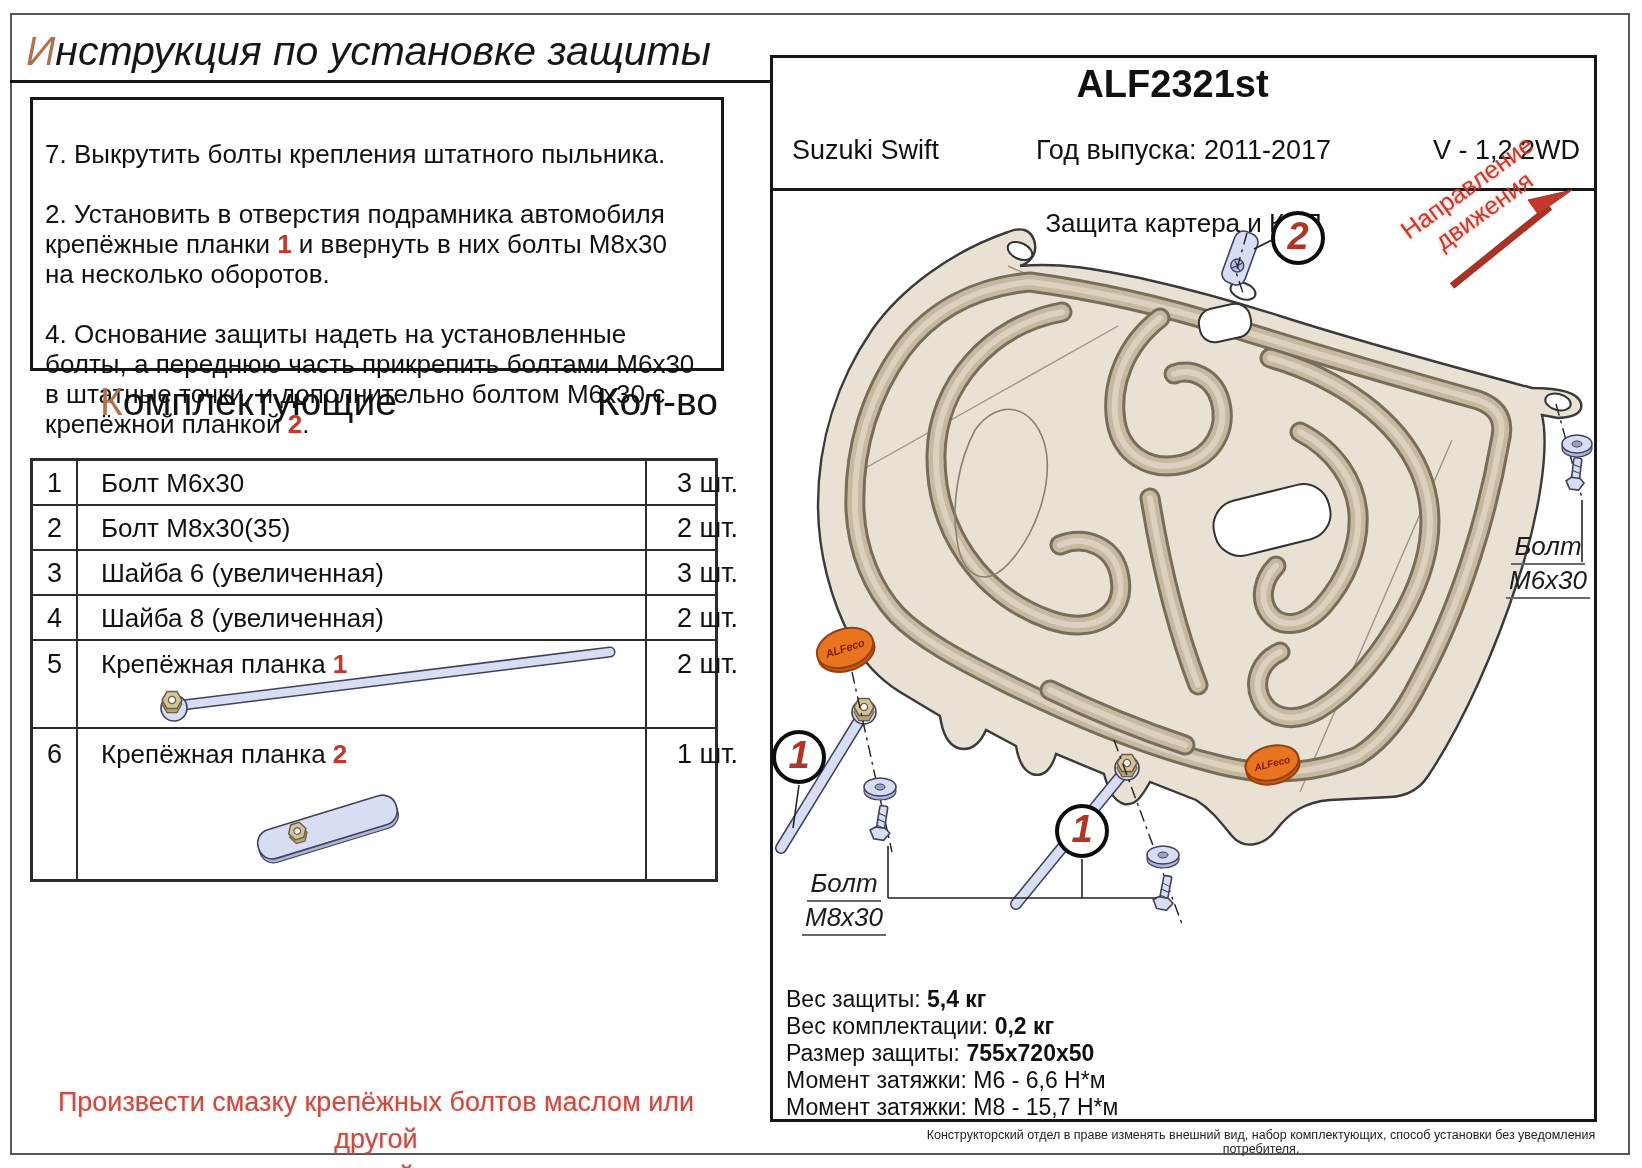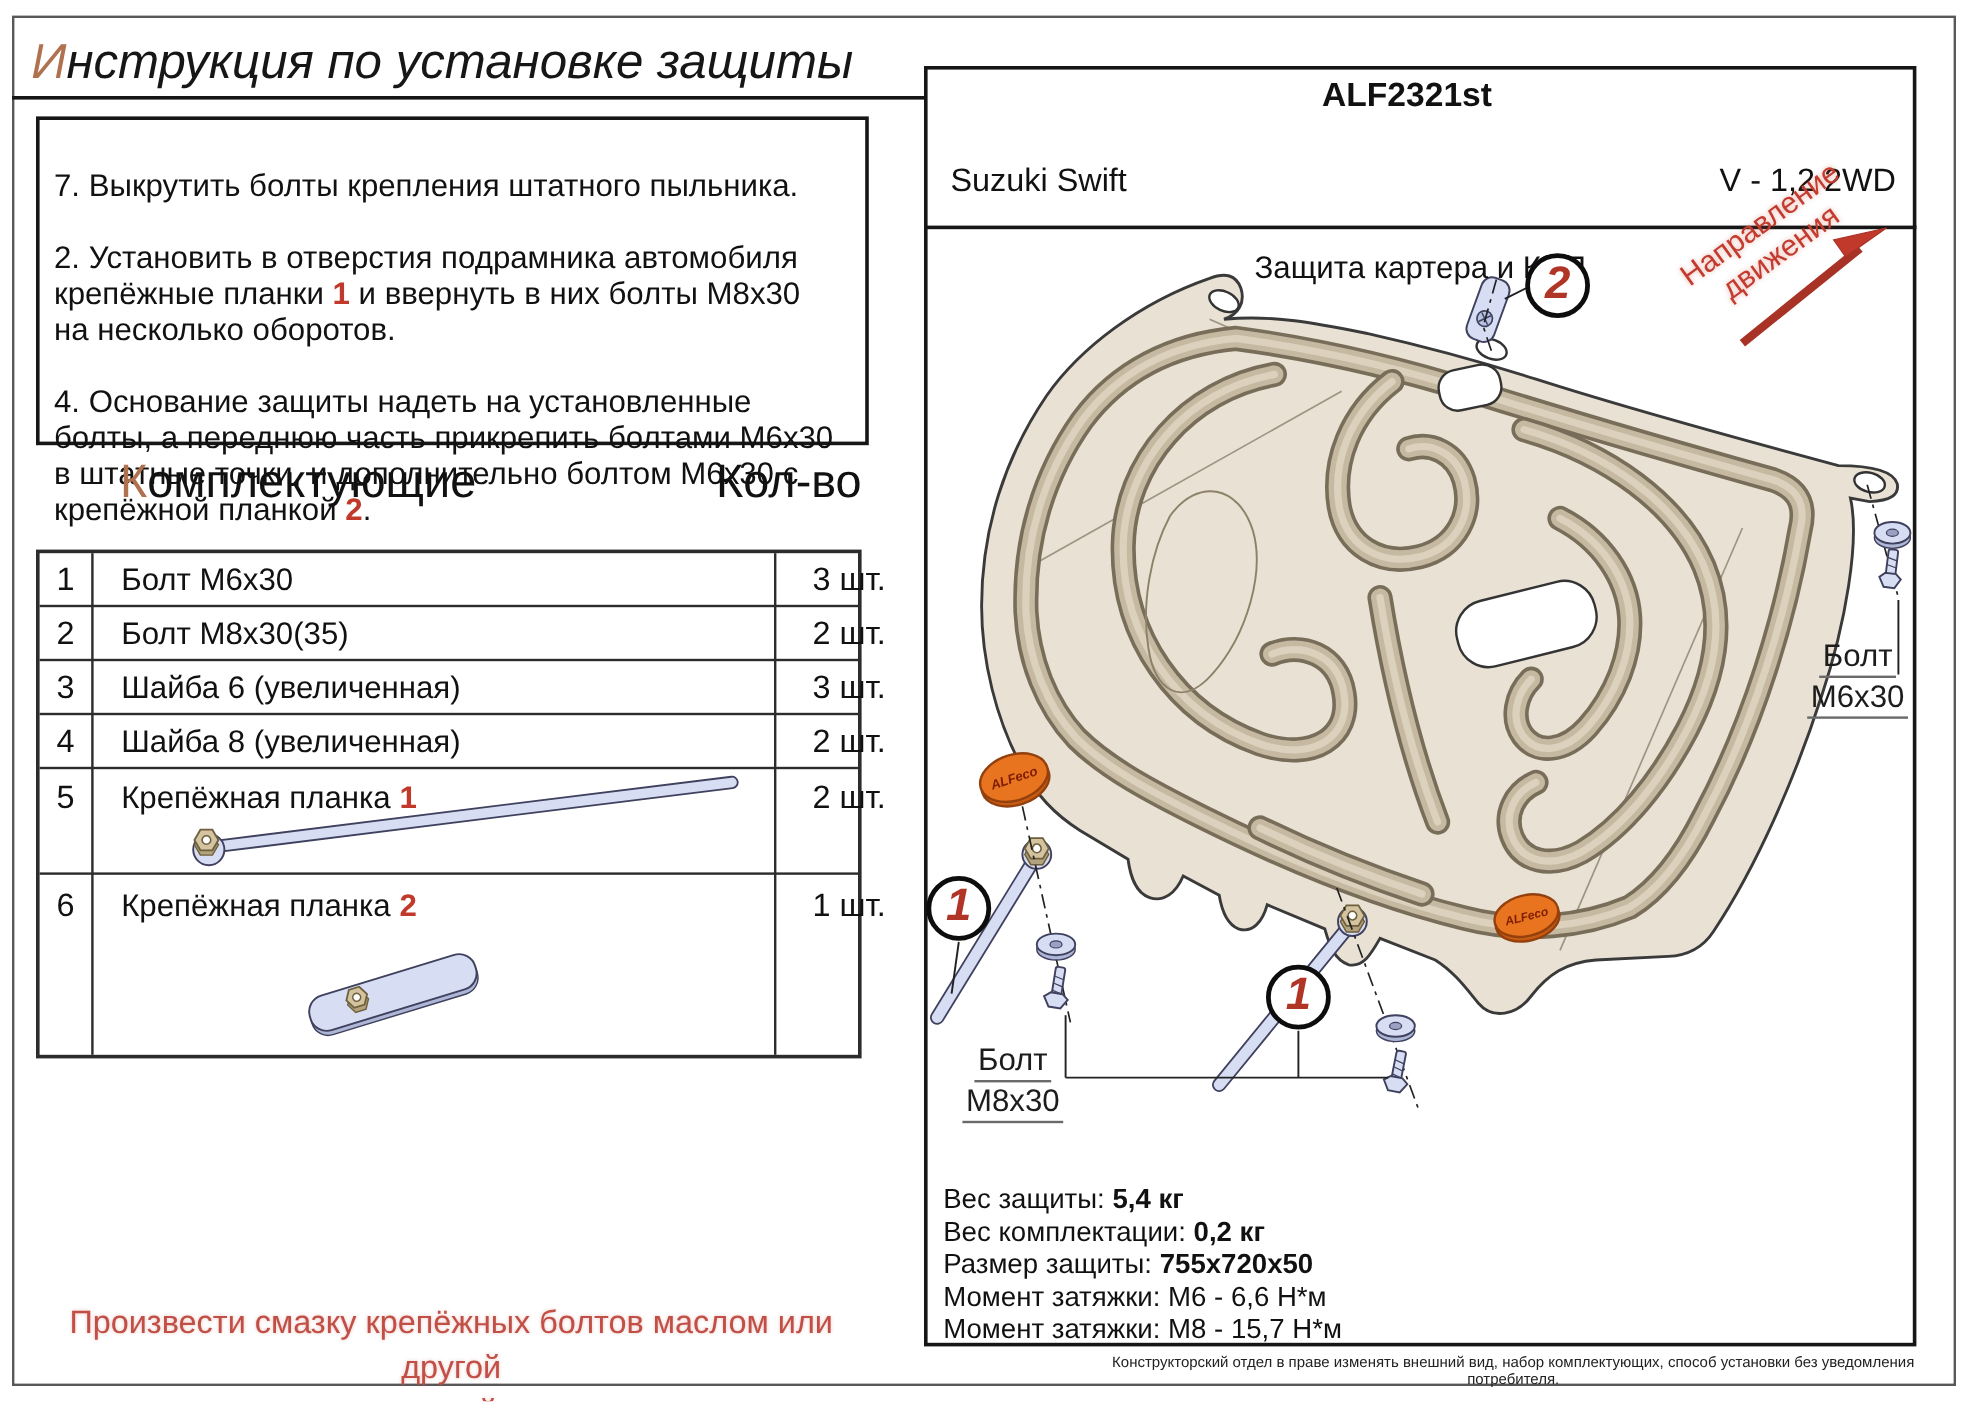--- a/index.html
+++ b/index.html
@@ -27,35 +27,35 @@
   .cnum{position:absolute;left:0;width:43px;text-align:center;font-size:27px;}
   .cname{position:absolute;left:48px;font-size:26px;white-space:nowrap;margin-left:20px;}
   .cqty{position:absolute;left:624px;font-size:27px;white-space:nowrap;margin-left:20px;}
   .rowsvg{position:absolute;left:0;top:0;}
 
   .lube{position:absolute;left:30px;top:1084px;width:692px;text-align:center;font-size:27px;line-height:37px;
         color:#c14f46;text-shadow:0 0 3px rgba(193,79,70,.35);z-index:3;}
 
   
   .panel{position:absolute;left:770px;top:55px;width:821px;height:1061px;border:3px solid #161616;background:#fff;}
-  .p-code{position:absolute;left:770px;top:63px;width:805px;text-align:center;font-size:28px;font-weight:bold;z-index:3;}
+  .p-code{position:absolute;left:770px;top:63px;width:805px;text-align:center;font-size:38px;font-weight:bold;z-index:3;}
   .p-model{position:absolute;left:792px;top:135px;font-size:27px;z-index:3;}
   .p-year{position:absolute;left:770px;top:135px;width:827px;text-align:center;font-size:27px;z-index:3;}
   .p-engine{position:absolute;left:1420px;top:135px;width:160px;text-align:right;font-size:27px;z-index:3;}
   .p-divider{position:absolute;left:770px;top:188px;width:827px;height:3px;background:#161616;}
   .p-subtitle{position:absolute;left:770px;top:208px;width:827px;text-align:center;font-size:26px;z-index:3;}
 
   .direction{position:absolute;left:1368px;top:170px;width:215px;text-align:center;font-size:25px;line-height:29px;
              color:#c23b2e;transform:rotate(-36deg);text-shadow:0 0 4px rgba(205,75,55,.45);z-index:3;}
 
   .callout{position:absolute;width:54px;height:54px;border:4px solid #0d0d0d;border-radius:50%;background:#fff;
            box-sizing:border-box;display:flex;align-items:center;justify-content:center;
            font-style:italic;font-weight:bold;font-size:38px;color:#b03527;z-index:4;padding-bottom:3px;}
 
-  .bolt-label{position:absolute;width:100px;text-align:center;font-size:26px;line-height:31px;
+  .bolt-label{position:absolute;width:100px;text-align:center;font-size:26px;font-style:italic;line-height:31px;
               color:#1c1c1c;z-index:4;}
   .bolt-label span{display:inline-block;border-bottom:2px solid #6a6a6a;padding:0 3px 1px;}
   .lbl-m6{left:1498px;top:531px;}
   .lbl-m8{left:794px;top:868px;}
 
   .specs{position:absolute;left:786px;top:986px;font-size:23px;line-height:27px;z-index:3;}
   .specs .val-b{font-weight:bold;}
 
   .footer-note{position:absolute;left:900px;top:1128px;width:722px;text-align:center;font-size:12.5px;color:#222;z-index:3;}
 
@@ -157,20 +157,21 @@
   </div>
 
   <div class="lube">
     <div>Произвести смазку крепёжных болтов маслом или другой</div>
     <div>консервационной жидкостью</div>
   </div>
 
   <div class="panel"></div>
   <div class="p-code">ALF2321st</div>
   <div class="p-model">Suzuki Swift</div>
+  <div class="p-year">Год выпуска: 2011-2017</div>
   <div class="p-engine">V - 1,2 2WD</div>
   <div class="p-divider"></div>
   <div class="p-subtitle">Защита картера и КПП</div>
 
   <div class="direction">
     <div>Направление</div>
     <div>движения</div>
   </div>
 
   <svg class="draw" width="1642" height="1168" viewBox="0 0 1642 1168">

